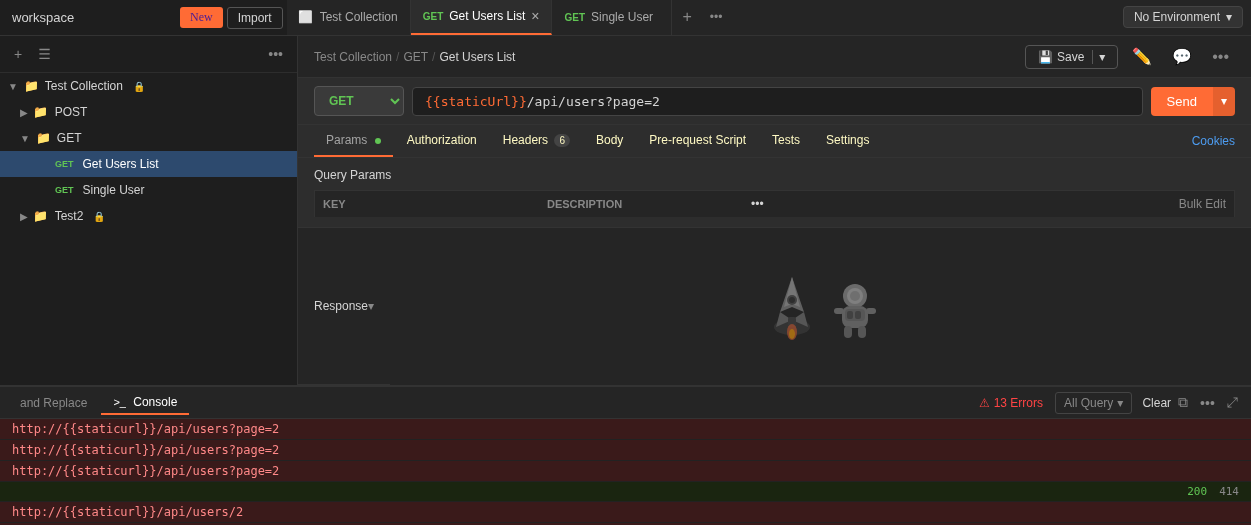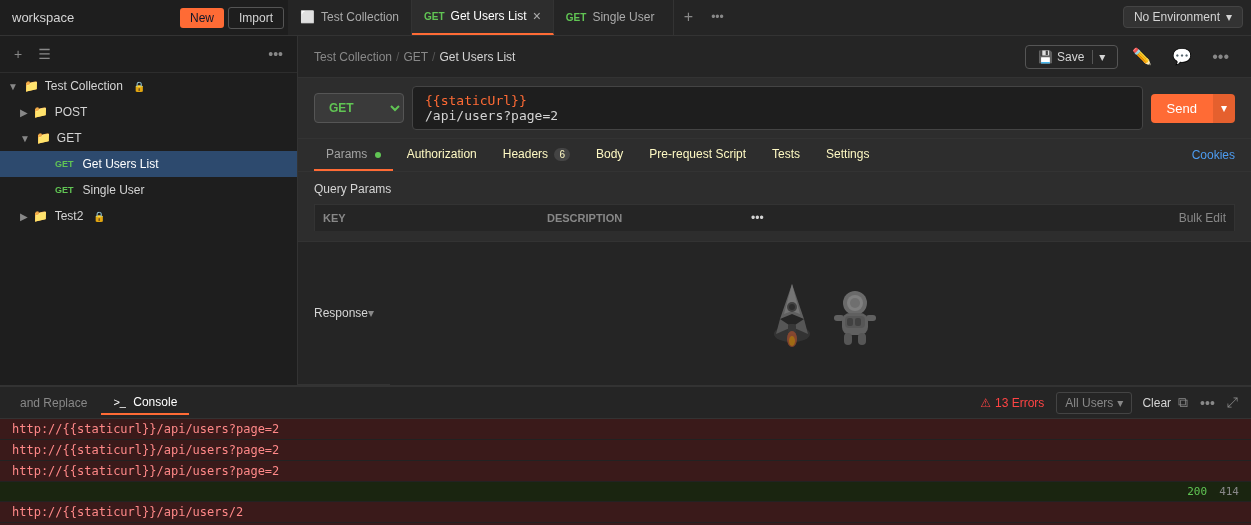--- a/index.html
+++ b/index.html
@@ -17,21 +17,22 @@
       color: #fff;
       border: none;
       padding: 3px 10px;
       border-radius: 3px;
       cursor: pointer;
       font-size: 12px;
       margin-right: 4px;
     }
     .top-btn.new-btn {
       background: #ff6b35;
-      color: #0f172a;
+      color: #4c1d95;
+      font-family: Liberation Serif, serif;
     }
     .top-btn.import-btn {
       background: transparent;
       color: #d4d4d4;
       border: 1px solid #555;
     }
 
     
     .tabs-bar {
       display: flex;
@@ -574,21 +575,21 @@
       </div>
     </div>
 
     <div class="url-bar">
       <select class="method-select">
         <option>GET</option>
         <option>POST</option>
         <option>PUT</option>
         <option>DELETE</option>
       </select>
-      <div class="url-input" style="display:flex;align-items:flex-start;cursor:text;flex-direction:column;">
+      <div class="url-input" style="display:flex;align-items:flex-start;cursor:text;">
         <span class="url-var">{{staticUrl}}</span>
         <span class="url-plain">/api/users?page=2</span>
       </div>
       <div class="send-group">
         <button class="send-btn">Send</button>
         <button class="send-dropdown">▾</button>
       </div>
     </div>
 
     <div class="request-tabs">
@@ -679,21 +680,21 @@
     </div>
     <div class="bottom-tab active">
       <span class="console-icon">&gt;_</span>
       <span>Console</span>
     </div>
     <div class="errors-badge">
       <span style="color:#ff4444;">⚠</span>
       <span>13 Errors</span>
     </div>
     <button class="all-logs-dropdown">
-      <span>All Users</span>
+      <span>All Query</span>
       <span>▾</span>
     </button>
     <button class="clear-btn">Clear</button>
     <button class="copy-icon-btn">⧉</button>
     <button class="more-icon-btn">•••</button>
     <button class="expand-icon-btn">⤢</button>
   </div>
 
   <div class="console-log">
     <div class="log-entry error">

